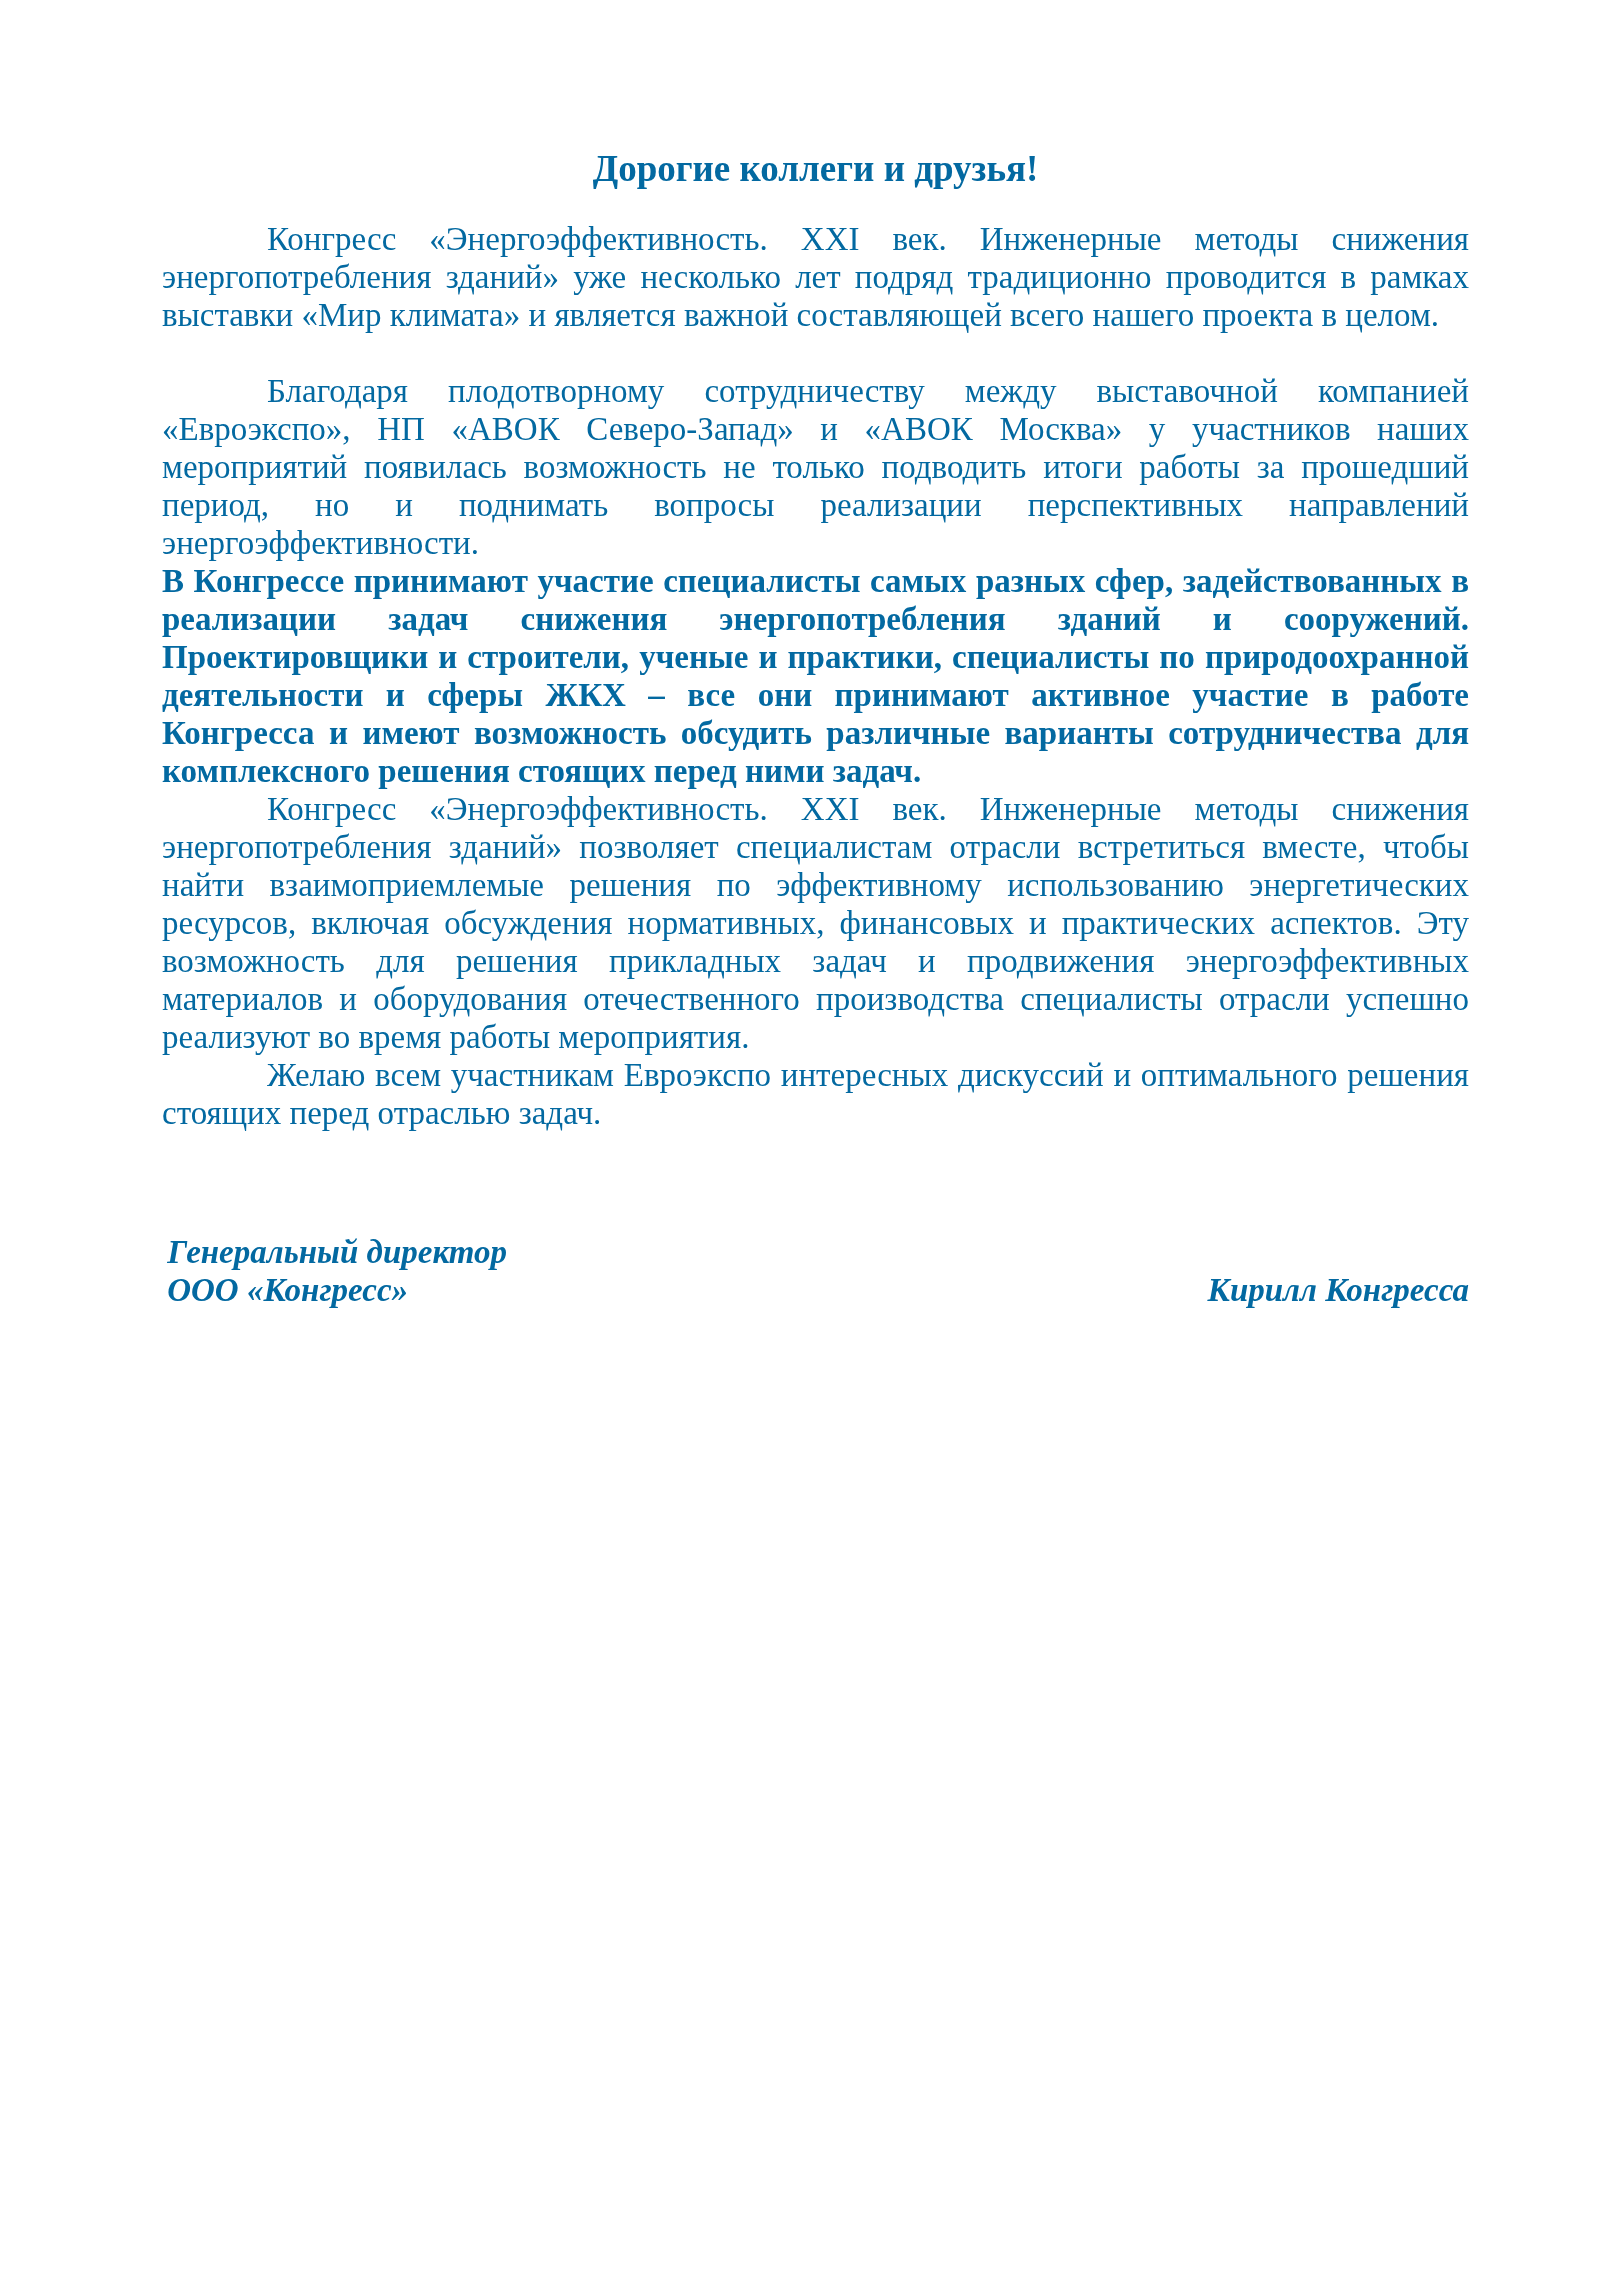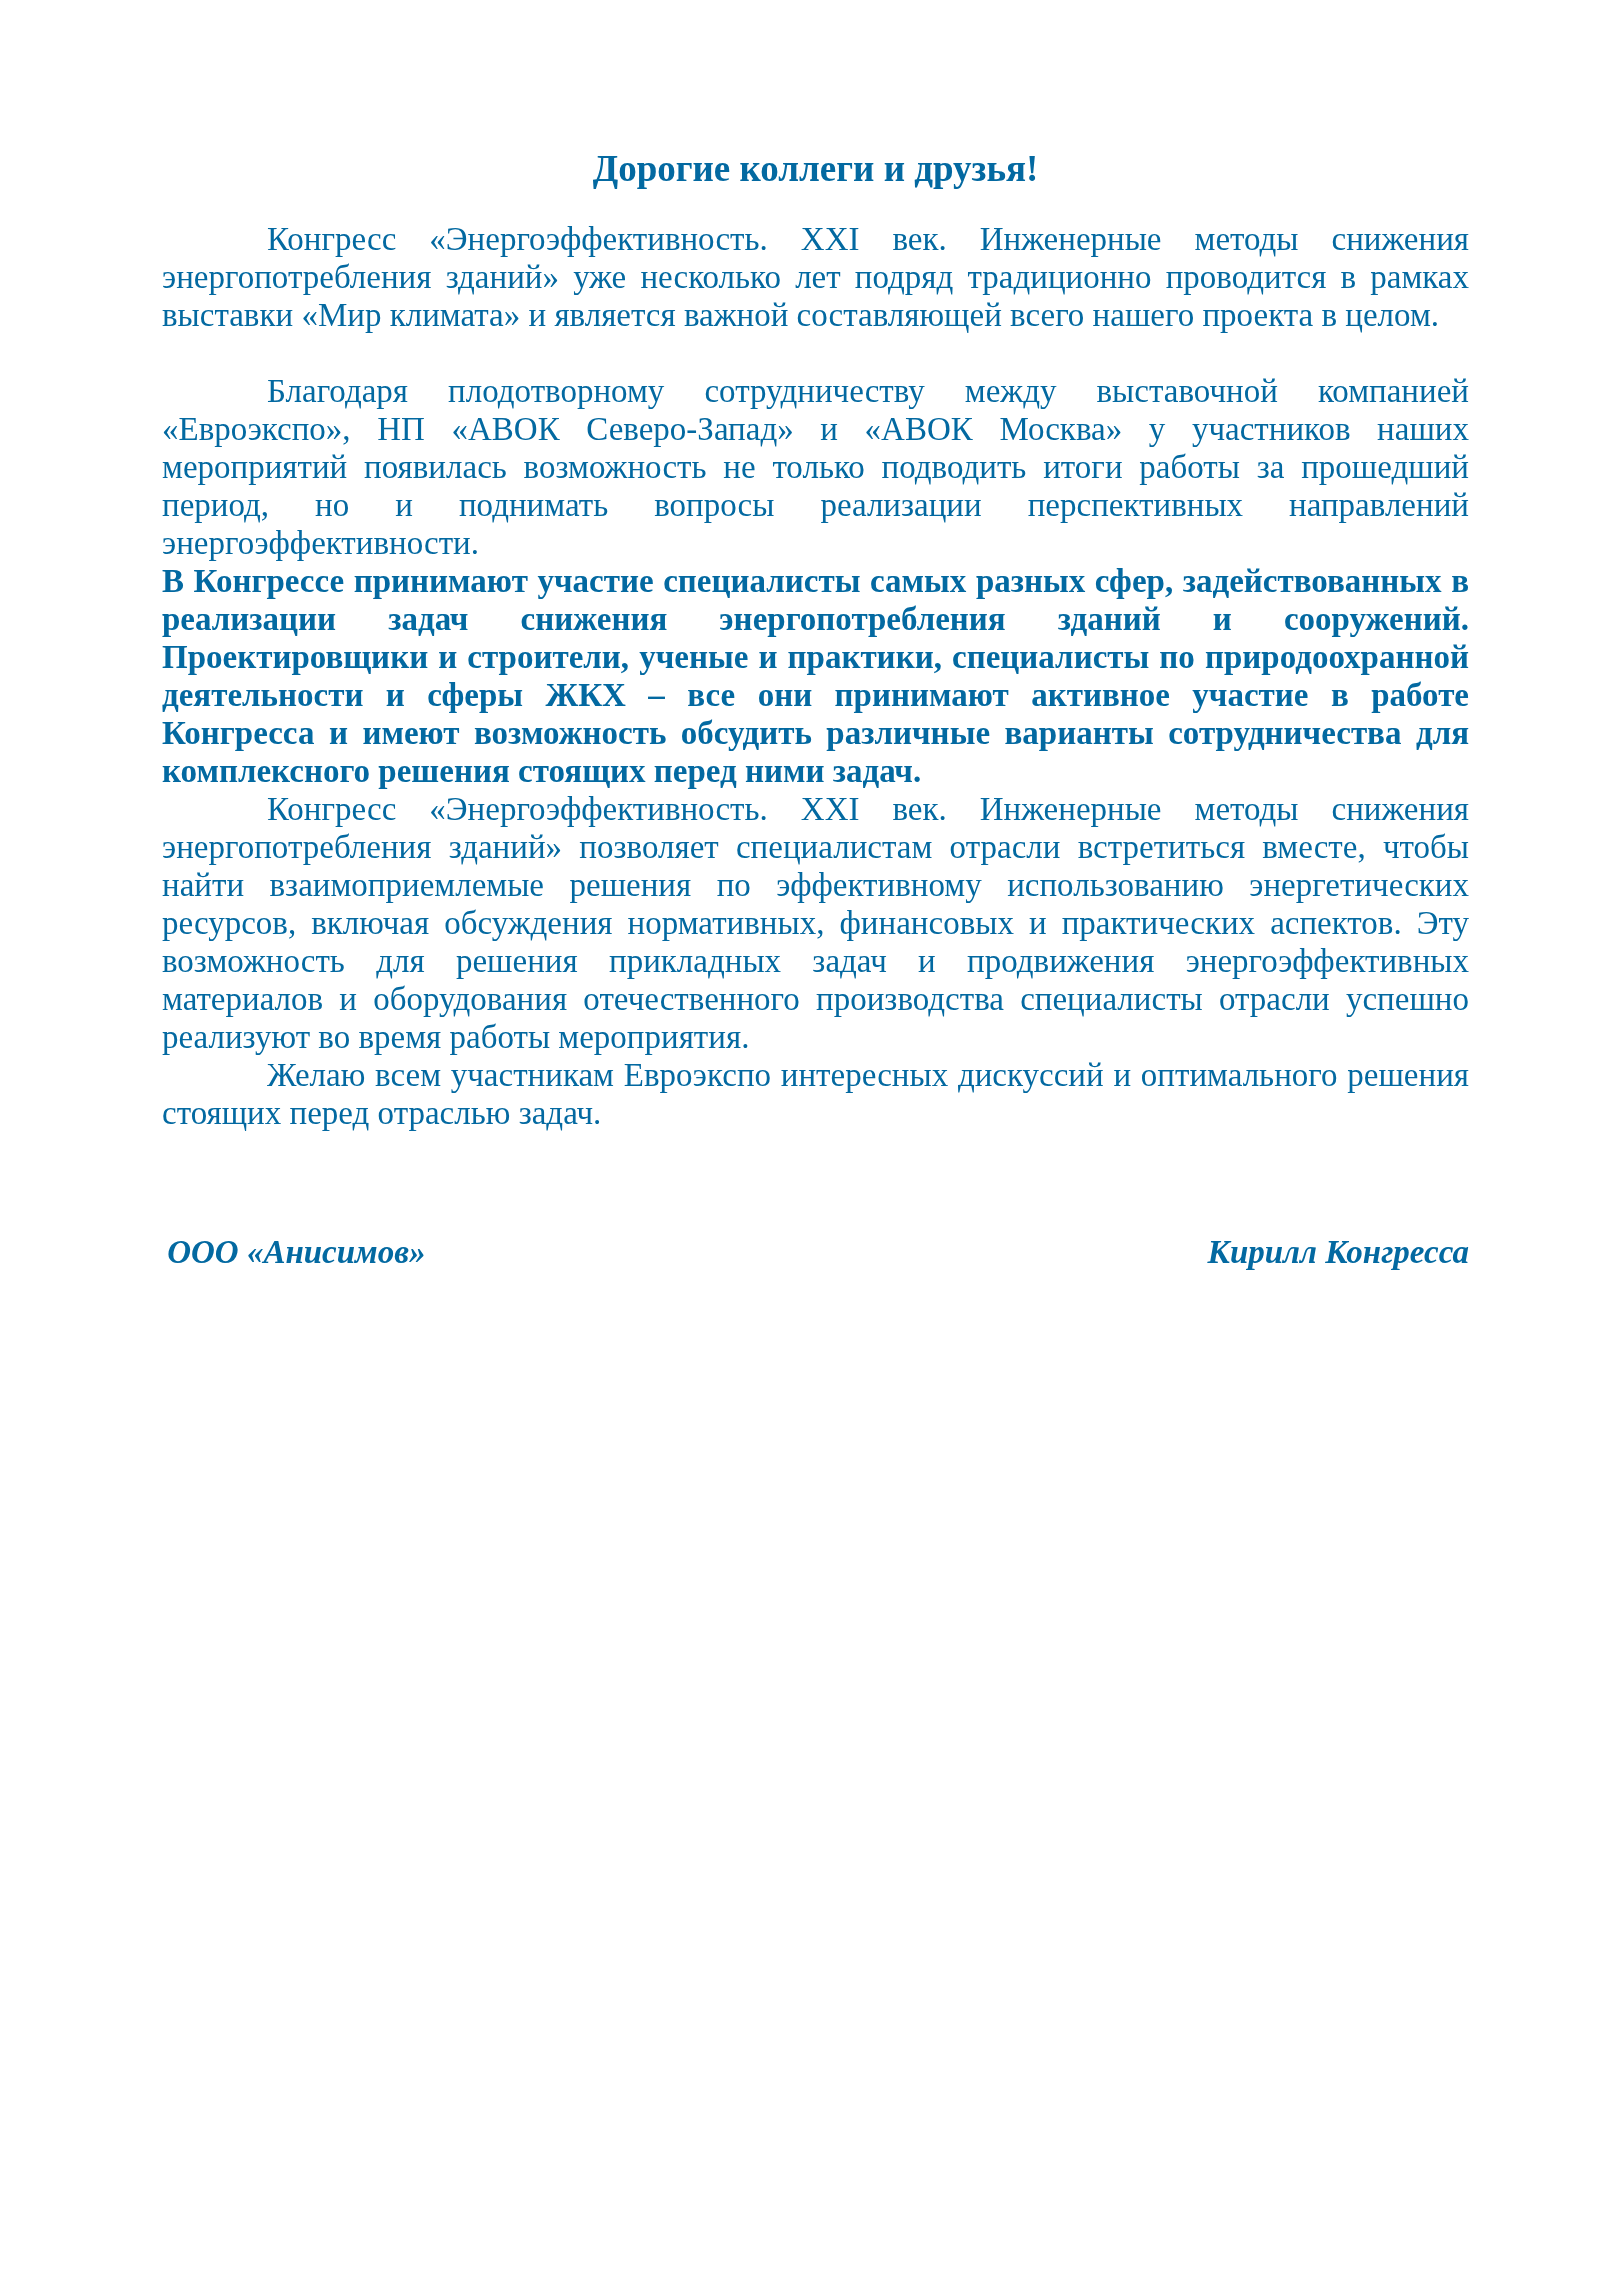--- a/index.html
+++ b/index.html
@@ -70,20 +70,21 @@
 
   <p class="para">Благодаря плодотворному сотрудничеству между выставочной компанией «Евроэкспо», НП «АВОК Северо-Запад» и «АВОК Москва» у участников наших мероприятий появилась возможность не только подводить итоги работы за прошедший период, но и поднимать вопросы реализации перспективных направлений энергоэффективности.</p>
 
   <p class="para no-indent">В Конгрессе принимают участие специалисты самых разных сфер, задействованных в реализации задач снижения энергопотребления зданий и сооружений. Проектировщики и строители, ученые и практики, специалисты по природоохранной деятельности и сферы ЖКХ – все они принимают активное участие в работе Конгресса и имеют возможность обсудить различные варианты сотрудничества для комплексного решения стоящих перед ними задач.</p>
 
   <p class="para">Конгресс «Энергоэффективность. XXI век. Инженерные методы снижения энергопотребления зданий» позволяет специалистам отрасли встретиться вместе, чтобы найти взаимоприемлемые решения по эффективному использованию энергетических ресурсов, включая обсуждения нормативных, финансовых и практических аспектов. Эту возможность для решения прикладных задач и продвижения энергоэффективных материалов и оборудования отечественного производства специалисты отрасли успешно реализуют во время работы мероприятия.</p>
 
   <p class="para">Желаю всем участникам Евроэкспо интересных дискуссий и оптимального решения стоящих перед отраслью задач.</p>
 
   <div class="signature">
+    <div class="sig-role">Генеральный директор</div>
     <div class="sig-row">
-      <div class="sig-company">ООО «Анисимов»</div>
+      <div class="sig-company">ООО «Конгресс»</div>
       <div class="sig-name">Кирилл Конгресса</div>
     </div>
   </div>
 
 </div>
 
 
 </body></html>

